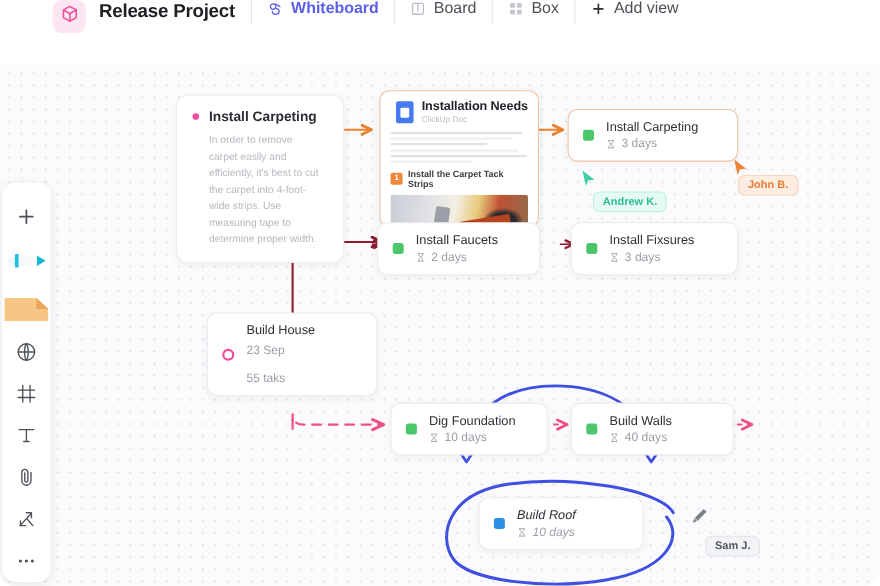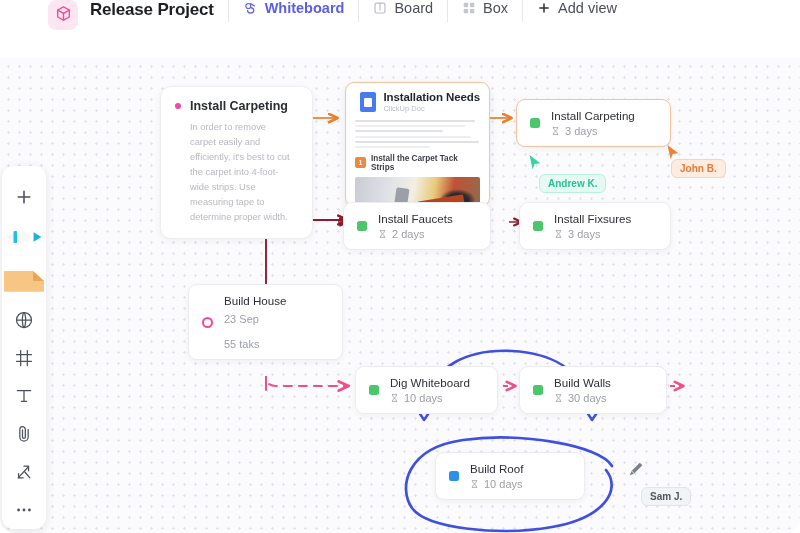--- a/index.html
+++ b/index.html
@@ -422,44 +422,44 @@
         <span class="meta-row">
           <span>23 Sep</span>
           <span>55 taks</span>
         </span>
       </span>
     </div>
 
     <div class="node task-card" style="left:355px; top:308px; width:143px;">
       <span class="status-sq"></span>
       <span class="task-text">
-        <span class="task-name">Dig Whiteboard</span>
+        <span class="task-name">Dig Foundation</span>
         <span class="task-meta">
           <svg width="9" height="10" viewBox="0 0 24 24" fill="none" stroke="#9b9ea6" stroke-width="2" stroke-linecap="round" stroke-linejoin="round">
             <path d="M6 3h12M6 21h12M7 3v3.5L12 12l-5 5.5V21M17 3v3.5L12 12l5 5.5V21"></path>
           </svg>
           <span>10 days</span>
         </span>
       </span>
     </div>
 
     <div class="node task-card" style="left:519px; top:308px; width:148px;">
       <span class="status-sq"></span>
       <span class="task-text">
         <span class="task-name">Build Walls</span>
         <span class="task-meta">
           <svg width="9" height="10" viewBox="0 0 24 24" fill="none" stroke="#9b9ea6" stroke-width="2" stroke-linecap="round" stroke-linejoin="round">
             <path d="M6 3h12M6 21h12M7 3v3.5L12 12l-5 5.5V21M17 3v3.5L12 12l5 5.5V21"></path>
           </svg>
-          <span>30 days</span>
-        </span>
-      </span>
-    </div>
-
-    <div class="node task-card" style="left:435px; top:394px; width:150px;">
+          <span>40 days</span>
+        </span>
+      </span>
+    </div>
+
+    <div class="node task-card" style="left:435px; top:394px; width:150px;font-style:italic;">
       <span class="status-sq blue"></span>
       <span class="task-text">
         <span class="task-name">Build Roof</span>
         <span class="task-meta">
           <svg width="9" height="10" viewBox="0 0 24 24" fill="none" stroke="#9b9ea6" stroke-width="2" stroke-linecap="round" stroke-linejoin="round">
             <path d="M6 3h12M6 21h12M7 3v3.5L12 12l-5 5.5V21M17 3v3.5L12 12l5 5.5V21"></path>
           </svg>
           <span>10 days</span>
         </span>
       </span>

